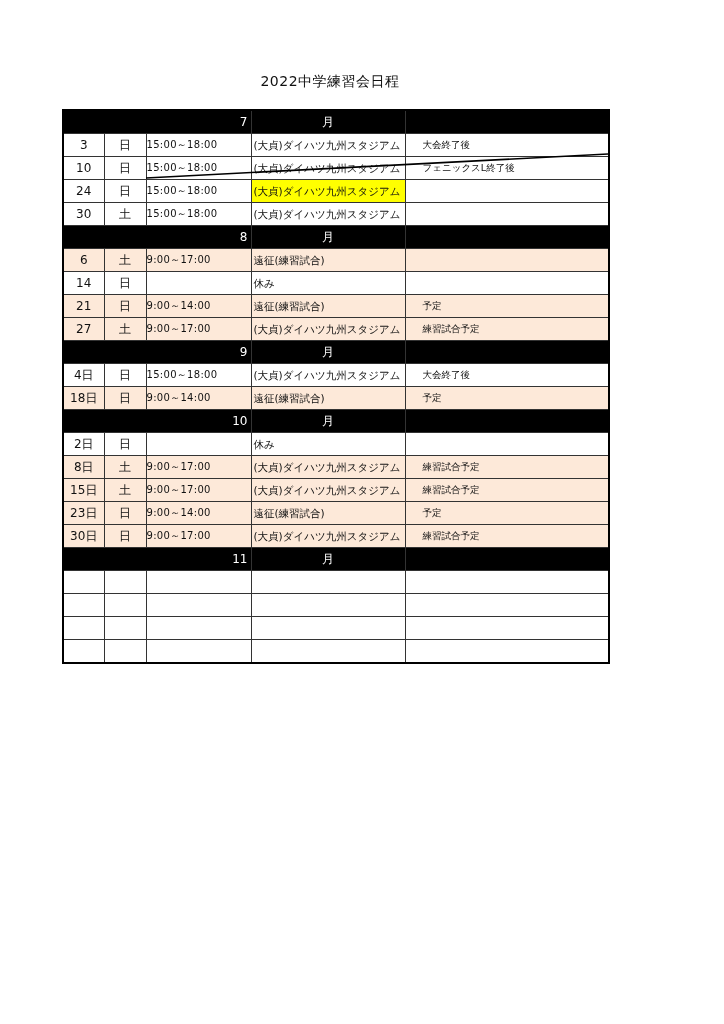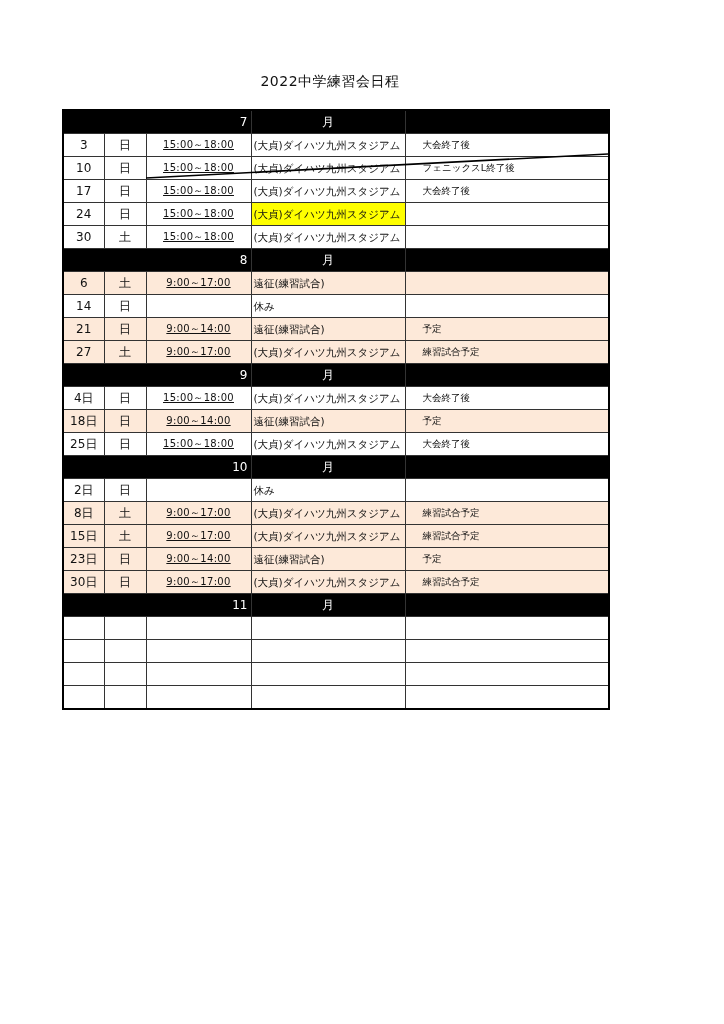--- a/index.html
+++ b/index.html
@@ -14,21 +14,21 @@
               white-space: nowrap; overflow: hidden; line-height: 22px; }
   .col-day { width: 41px; }
   .col-wd { width: 42px; }
   .col-time { width: 105px; }
   .col-place { width: 154px; }
   .col-note { width: 204px; }
   tr.month td { background: #000; color: #fff; height: 22px; font-size: 12px; }
   tr.month .mnum { text-align: right; padding-right: 3px; }
   tr.month .mlbl { text-align: center; }
   td.c { text-align: center; font-size: 12px; }
-  td.t { text-align: center; font-size: 10px; letter-spacing: 0.3px; text-decoration: underline; }
+  td.t { font-size: 10px; letter-spacing: 0.3px; }
   td.p { padding-left: 2px; font-size: 10.5px; }
   td.n { padding-left: 17px; font-size: 9.5px; }
   tr.peach td { background: #fde9d9; }
   td.hl { background: #ffff00 !important; }
   .strike { position: absolute; left: 0; top: 0; pointer-events: none; }
 </style>
 </head>
 <body>
 
 <div class="title">
@@ -57,98 +57,84 @@
         <td class="n">大会終了後</td>
       </tr>
       <tr class="">
         <td class="c">10</td>
         <td class="c">日</td>
         <td class="t">15:00～18:00</td>
         <td class="p">(大貞)ダイハツ九州スタジアム</td>
         <td class="n">フェニックスL終了後</td>
       </tr>
       <tr class="">
-        <td class="c">17</td>
+        <td class="c">24</td>
+        <td class="c">日</td>
+        <td class="t">15:00～18:00</td>
+        <td class="p hl">(大貞)ダイハツ九州スタジアム</td>
+        <td class="n"></td>
+      </tr>
+      <tr class="">
+        <td class="c">30</td>
+        <td class="c">土</td>
+        <td class="t">15:00～18:00</td>
+        <td class="p">(大貞)ダイハツ九州スタジアム</td>
+        <td class="n"></td>
+      </tr>
+      <tr class="month">
+        <td colspan="3" class="mnum">8</td>
+        <td class="mlbl">月</td>
+        <td></td>
+      </tr>
+      <tr class="peach">
+        <td class="c">6</td>
+        <td class="c">土</td>
+        <td class="t">9:00～17:00</td>
+        <td class="p">遠征(練習試合)</td>
+        <td class="n"></td>
+      </tr>
+      <tr class="">
+        <td class="c">14</td>
+        <td class="c">日</td>
+        <td class="t"></td>
+        <td class="p">休み</td>
+        <td class="n"></td>
+      </tr>
+      <tr class="peach">
+        <td class="c">21</td>
+        <td class="c">日</td>
+        <td class="t">9:00～14:00</td>
+        <td class="p">遠征(練習試合)</td>
+        <td class="n">予定</td>
+      </tr>
+      <tr class="peach">
+        <td class="c">27</td>
+        <td class="c">土</td>
+        <td class="t">9:00～17:00</td>
+        <td class="p">(大貞)ダイハツ九州スタジアム</td>
+        <td class="n">練習試合予定</td>
+      </tr>
+      <tr class="month">
+        <td colspan="3" class="mnum">9</td>
+        <td class="mlbl">月</td>
+        <td></td>
+      </tr>
+      <tr class="">
+        <td class="c">4日</td>
         <td class="c">日</td>
         <td class="t">15:00～18:00</td>
         <td class="p">(大貞)ダイハツ九州スタジアム</td>
         <td class="n">大会終了後</td>
       </tr>
-      <tr class="">
-        <td class="c">24</td>
-        <td class="c">日</td>
-        <td class="t">15:00～18:00</td>
-        <td class="p hl">(大貞)ダイハツ九州スタジアム</td>
-        <td class="n"></td>
-      </tr>
-      <tr class="">
-        <td class="c">30</td>
-        <td class="c">土</td>
-        <td class="t">15:00～18:00</td>
-        <td class="p">(大貞)ダイハツ九州スタジアム</td>
-        <td class="n"></td>
-      </tr>
-      <tr class="month">
-        <td colspan="3" class="mnum">8</td>
-        <td class="mlbl">月</td>
-        <td></td>
-      </tr>
-      <tr class="peach">
-        <td class="c">6</td>
-        <td class="c">土</td>
-        <td class="t">9:00～17:00</td>
-        <td class="p">遠征(練習試合)</td>
-        <td class="n"></td>
-      </tr>
-      <tr class="">
-        <td class="c">14</td>
-        <td class="c">日</td>
-        <td class="t"></td>
-        <td class="p">休み</td>
-        <td class="n"></td>
-      </tr>
-      <tr class="peach">
-        <td class="c">21</td>
+      <tr class="peach">
+        <td class="c">18日</td>
         <td class="c">日</td>
         <td class="t">9:00～14:00</td>
         <td class="p">遠征(練習試合)</td>
         <td class="n">予定</td>
-      </tr>
-      <tr class="peach">
-        <td class="c">27</td>
-        <td class="c">土</td>
-        <td class="t">9:00～17:00</td>
-        <td class="p">(大貞)ダイハツ九州スタジアム</td>
-        <td class="n">練習試合予定</td>
-      </tr>
-      <tr class="month">
-        <td colspan="3" class="mnum">9</td>
-        <td class="mlbl">月</td>
-        <td></td>
-      </tr>
-      <tr class="">
-        <td class="c">4日</td>
-        <td class="c">日</td>
-        <td class="t">15:00～18:00</td>
-        <td class="p">(大貞)ダイハツ九州スタジアム</td>
-        <td class="n">大会終了後</td>
-      </tr>
-      <tr class="peach">
-        <td class="c">18日</td>
-        <td class="c">日</td>
-        <td class="t">9:00～14:00</td>
-        <td class="p">遠征(練習試合)</td>
-        <td class="n">予定</td>
-      </tr>
-      <tr class="">
-        <td class="c">25日</td>
-        <td class="c">日</td>
-        <td class="t">15:00～18:00</td>
-        <td class="p">(大貞)ダイハツ九州スタジアム</td>
-        <td class="n">大会終了後</td>
       </tr>
       <tr class="month">
         <td colspan="3" class="mnum">10</td>
         <td class="mlbl">月</td>
         <td></td>
       </tr>
       <tr class="">
         <td class="c">2日</td>
         <td class="c">日</td>
         <td class="t"></td>

